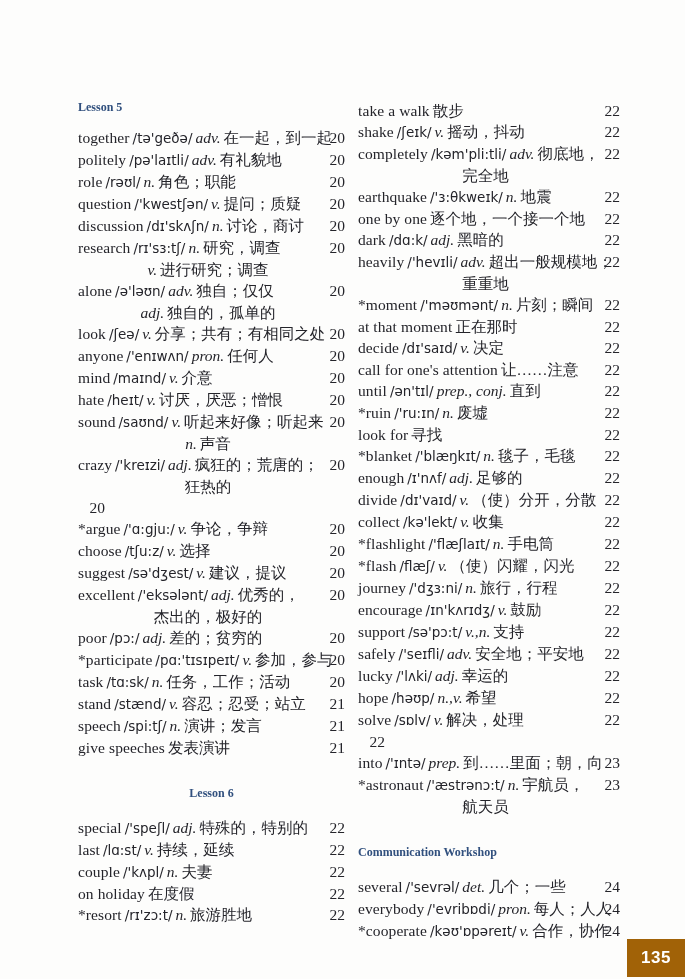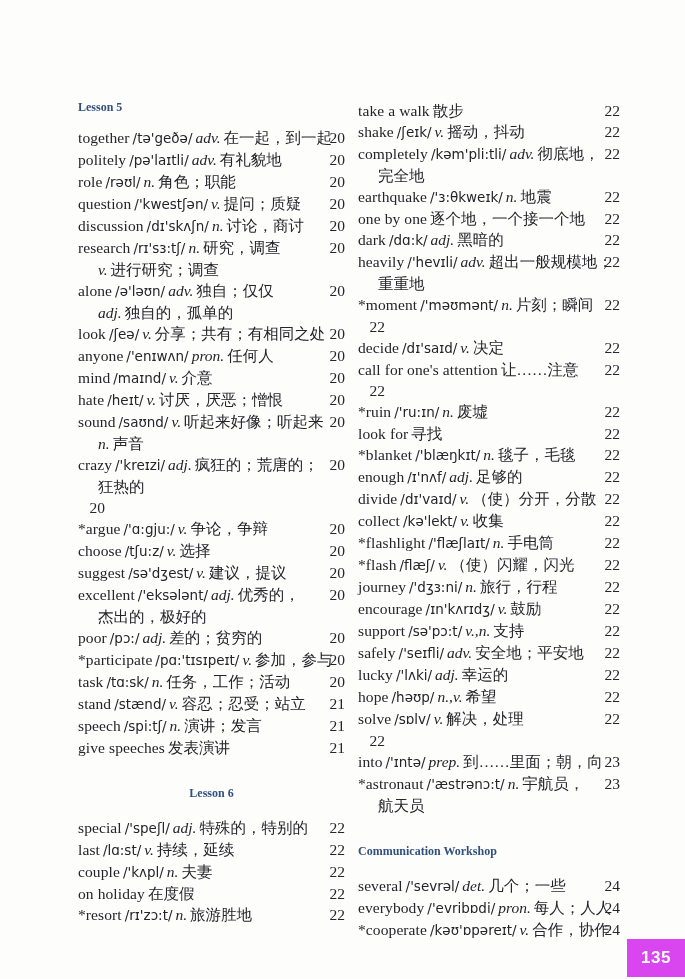--- a/index.html
+++ b/index.html
@@ -32,21 +32,21 @@
   }
   .term { letter-spacing:0.1px; }
   .phon {
     font-family:"DejaVu Sans", sans-serif;
     font-size:13.5px;
   }
   .pos { font-style:italic; font-family:"Liberation Serif", serif; }
   .line > span { margin-right:3px; }
   .line > span:last-child { margin-right:0; }
   .cont {
-    display:block; text-align:left;
+    display:block; text-align:center;
     line-height:21px; font-size:15.5px;
     padding-left:20px;
     white-space:nowrap;
   }
   .cont .pos { margin-right:3px; }
   .pagenum {
     width:27px; flex:0 0 27px;
     text-align:right;
     font-size:15.5px;
     line-height:21px;
@@ -217,31 +217,33 @@
           </div>
           <div class="entry">
             <div class="entry-main"><span class="line"><span class="term">heavily</span><span class="phon">/'hevɪli/</span><span class="pos">adv.</span><span class="def">超出一般规模地；</span></span><span class="cont"><span class="def">重重地</span></span></div>
             <span class="pagenum">22</span>
           </div>
           <div class="entry">
             <div class="entry-main"><span class="line"><span class="term">*moment</span><span class="phon">/'məʊmənt/</span><span class="pos">n.</span><span class="def">片刻；瞬间</span></span></div>
             <span class="pagenum">22</span>
           </div>
           <div class="entry">
+            <div class="entry-main"><span class="line"><span class="term">at that moment</span><span class="def">正在那时</span></span></div>
             <span class="pagenum">22</span>
           </div>
           <div class="entry">
             <div class="entry-main"><span class="line"><span class="term">decide</span><span class="phon">/dɪ'saɪd/</span><span class="pos">v.</span><span class="def">决定</span></span></div>
             <span class="pagenum">22</span>
           </div>
           <div class="entry">
             <div class="entry-main"><span class="line"><span class="term">call for one's attention</span><span class="def">让……注意</span></span></div>
             <span class="pagenum">22</span>
           </div>
           <div class="entry">
+            <div class="entry-main"><span class="line"><span class="term">until</span><span class="phon">/ən'tɪl/</span><span class="pos">prep., conj.</span><span class="def">直到</span></span></div>
             <span class="pagenum">22</span>
           </div>
           <div class="entry">
             <div class="entry-main"><span class="line"><span class="term">*ruin</span><span class="phon">/'ru:ɪn/</span><span class="pos">n.</span><span class="def">废墟</span></span></div>
             <span class="pagenum">22</span>
           </div>
           <div class="entry">
             <div class="entry-main"><span class="line"><span class="term">look for</span><span class="def">寻找</span></span></div>
             <span class="pagenum">22</span>
           </div>
@@ -319,16 +321,16 @@
             <div class="entry-main"><span class="line"><span class="term">everybody</span><span class="phon">/'evribɒdi/</span><span class="pos">pron.</span><span class="def">每人；人人</span></span></div>
             <span class="pagenum">24</span>
           </div>
           <div class="entry">
             <div class="entry-main"><span class="line"><span class="term">*cooperate</span><span class="phon">/kəʊ'ɒpəreɪt/</span><span class="pos">v.</span><span class="def">合作，协作</span></span></div>
             <span class="pagenum">24</span>
           </div>
         </div>
       </div>
     </div>
-  <div class="page-badge" style="background: #d946ef;">
+  <div class="page-badge" style="background: #a16207;">
     <span>135</span>
   </div>
 </div>
 
 </body></html>

